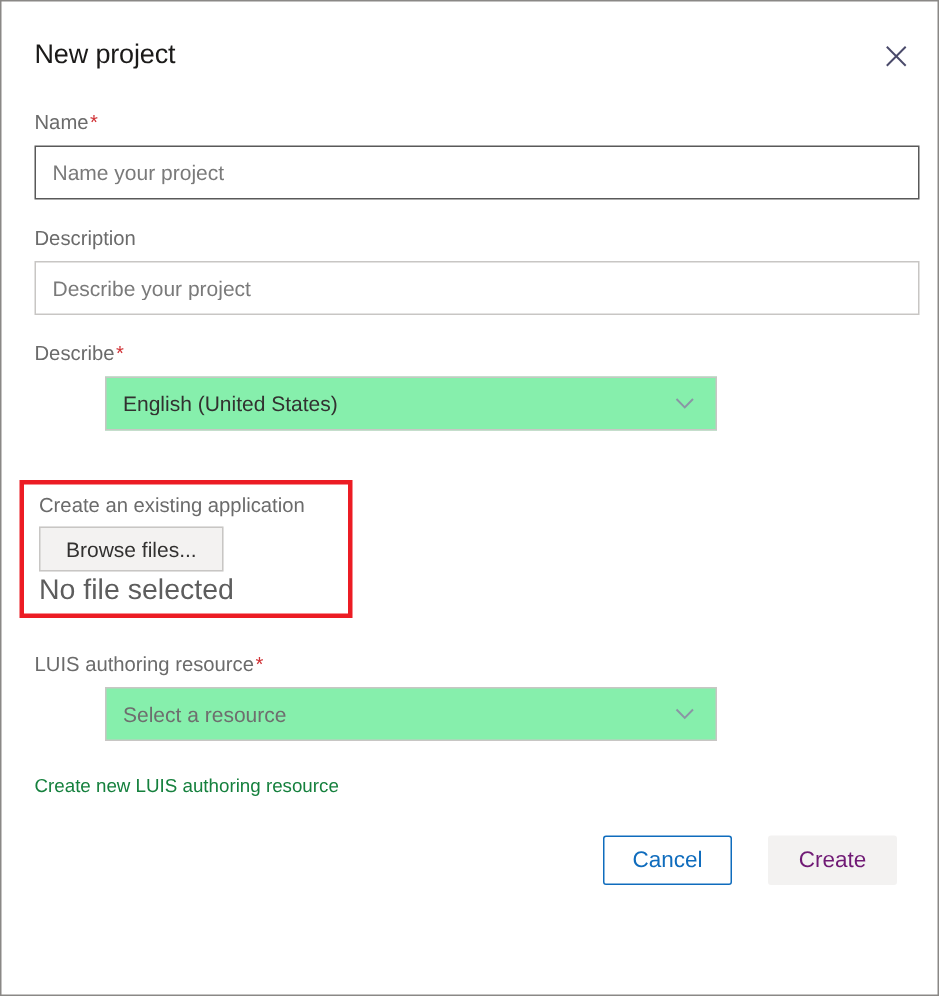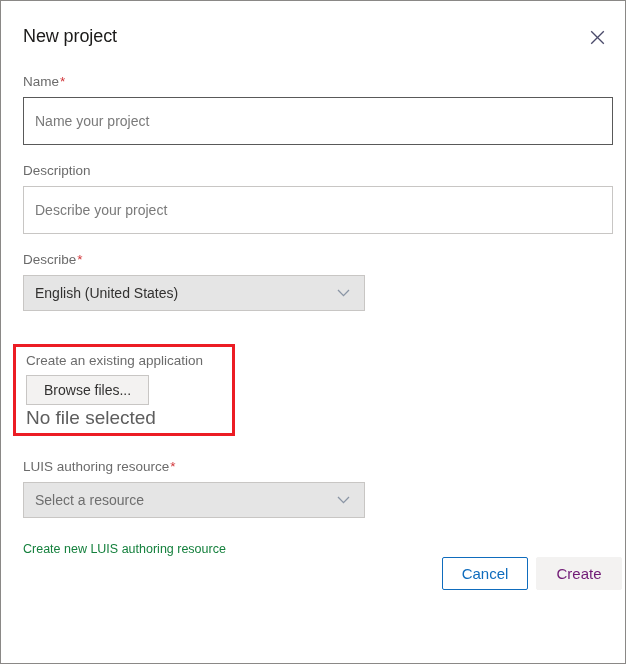--- a/index.html
+++ b/index.html
@@ -74,21 +74,21 @@
   .req-asterisk {
     color: #d13438;
     font-size: 13.5px;
     padding-left: 1px;
   }
 
   .text-input {
     box-sizing: border-box;
     display: block;
     width: 590px;
-    height: 48px;
+    height: 36px;
     padding: 0 11px;
     font-family: "Liberation Sans", sans-serif;
     font-size: 14px;
     color: #323130;
     background: #ffffff;
     border: 1px solid #c8c6c4;
     border-radius: 0;
     outline: none;
   }
   .text-input.strong-border {
@@ -98,27 +98,28 @@
     color: #7a7a7a;
     opacity: 1;
   }
 
   .field-block { margin-bottom: 17px; }
 
   
   .dropdown {
     position: relative;
     box-sizing: border-box;
-    width: 342px;
+    width: 408px;
     height: 36px;
-    background: #e5e5e5;
+    background: #86efac;
     border: 1px solid #c8c6c4;
     display: flex;
     align-items: center;
     cursor: pointer;
+    margin-left: 47px;
   }
   .dropdown-value {
     flex: 1;
     padding-left: 11px;
     font-size: 14px;
     color: #323130;
     white-space: nowrap;
     overflow: hidden;
     text-overflow: ellipsis;
   }
@@ -174,25 +175,25 @@
     line-height: 16px;
     color: #15803d;
     text-decoration: none;
     cursor: pointer;
     white-space: nowrap;
   }
 
   
   .dialog-footer {
     position: absolute;
-    right: 3px;
+    right: 27px;
     bottom: 73px;
     display: flex;
     align-items: center;
-    gap: 8px;
+    gap: 24px;
   }
   .btn {
     box-sizing: border-box;
     height: 33px;
     min-width: 86px;
     padding: 0 16px;
     font-family: "Liberation Sans", sans-serif;
     font-size: 15px;
     border-radius: 2px;
     cursor: pointer;

